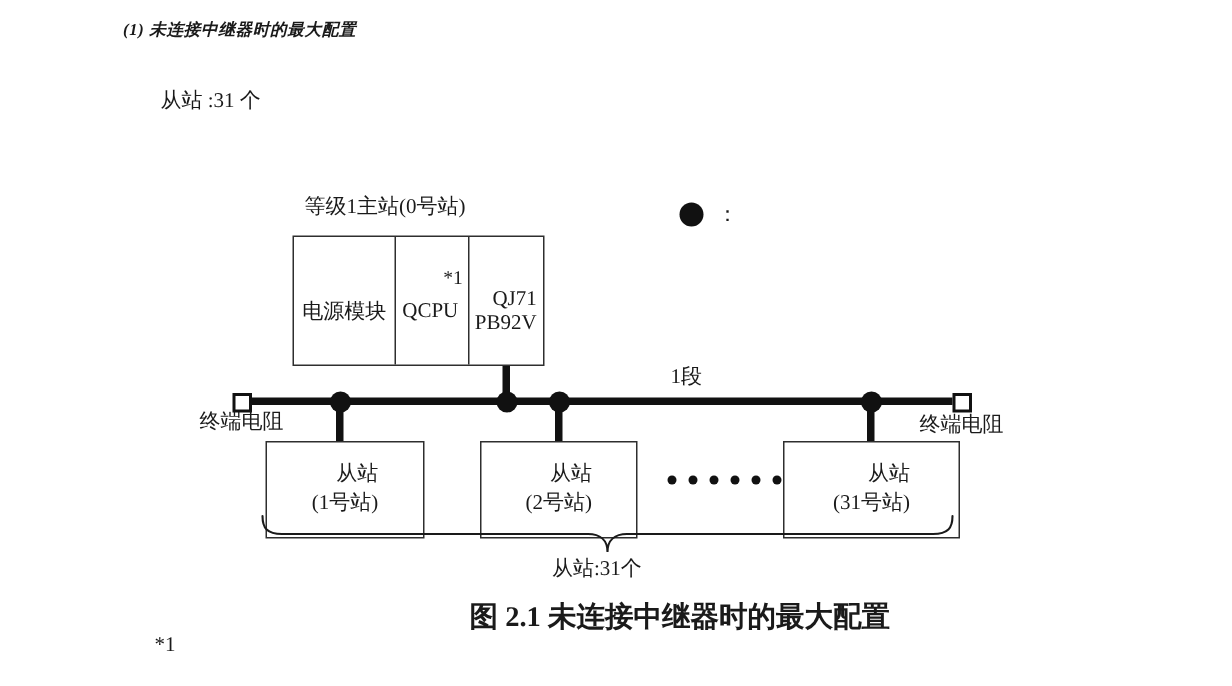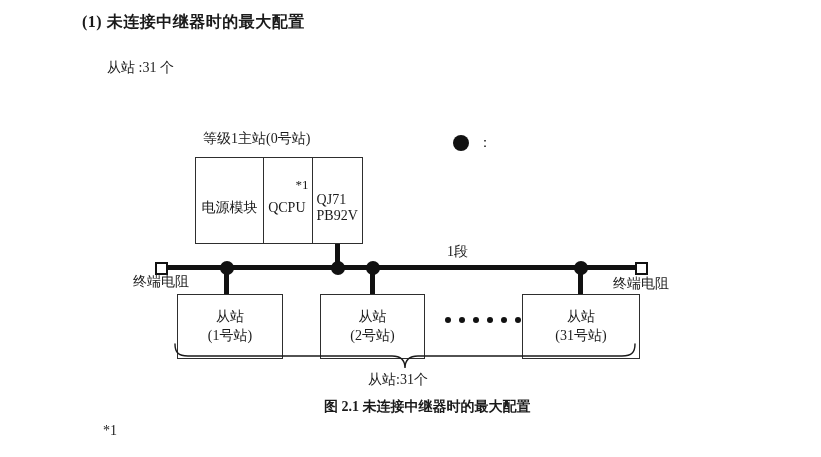--- a/index.html
+++ b/index.html
@@ -9,39 +9,39 @@
     color:#1a1a1a;
   }
   .canvas {
     position:relative;
     width:821px; height:457px;
     background:#ffffff;
     overflow:hidden;
   }
   .abs { position:absolute; }
   .t14 { font-size:14px; line-height:1.2; white-space:nowrap; }
-  .section-title { left:82px; top:12px; font-size:16px; font-weight:bold; letter-spacing:0.5px; }
+  .section-title { left:82px; top:12px; font-size:11px; font-weight:bold; letter-spacing:0.5px;font-style:italic; }
   .head-line1 { left:107px; top:37px; }
   .head-line2 { left:107px; top:60px; }
 
   
   .master-label { left:203px; top:131px; }
   .master-box {
     left:195px; top:157px; width:168px; height:87px;
     border:1px solid #2e2e2e; display:flex;
   }
   .mcell {
     position:relative; display:flex; align-items:center; justify-content:center;
     font-size:14px; padding-top:14px;
   }
   .mcell-1 { width:69px; border-right:1px solid #2e2e2e; }
   .mcell-2 { width:49px; border-right:1px solid #2e2e2e; justify-content:flex-start; padding-left:4px; }
   .mcell-3 { width:50px; justify-content:flex-start; padding-left:4px; }
   .note-sup { position:absolute; top:19px; right:3px; font-size:13px; padding:0; }
-  .pre { white-space:pre-line; }
+  .pre { white-space:pre-line;text-align:right; }
 
   
   .legend { left:453px; top:134px; display:flex; align-items:center; gap:9px; font-size:14px; }
   .legend-dot { width:16px; height:16px; border-radius:50%; background:#111; display:inline-block; }
 
   
   .bus-line { left:168px; top:265px; width:468px; height:5px; background:#111; }
   .term-square {
     width:13px; height:13px; background:#ffffff; border:2px solid #111; top:262px;
   }
@@ -66,21 +66,21 @@
   }
   .slave-1 { left:177px; width:106px; }
   .slave-2 { left:320px; width:105px; }
   .slave-31 { left:522px; width:118px; }
   .ellipsis { left:445px; top:317px; display:flex; gap:8px; align-items:center; }
   .edot { width:6px; height:6px; border-radius:50%; background:#111; display:inline-block; }
 
   
   .brace-svg { left:170px; top:340px; }
   .brace-label { left:368px; top:372px; }
-  .caption { left:313px; top:398px; font-size:14px; font-weight:bold; white-space:nowrap;margin-left:11px; }
+  .caption { left:313px; top:398px; font-size:19px; font-weight:bold; white-space:nowrap; }
   .footnote-marker { left:103px; top:423px; }
   .footnote-text { left:132px; top:423px; }
 </style>
 </head>
 <body>
 
 <div class="canvas">
 
   <div class="abs section-title">(1) 未连接中继器时的最大配置</div>
   <div class="abs t14 head-line2">从站 :31 个</div>

